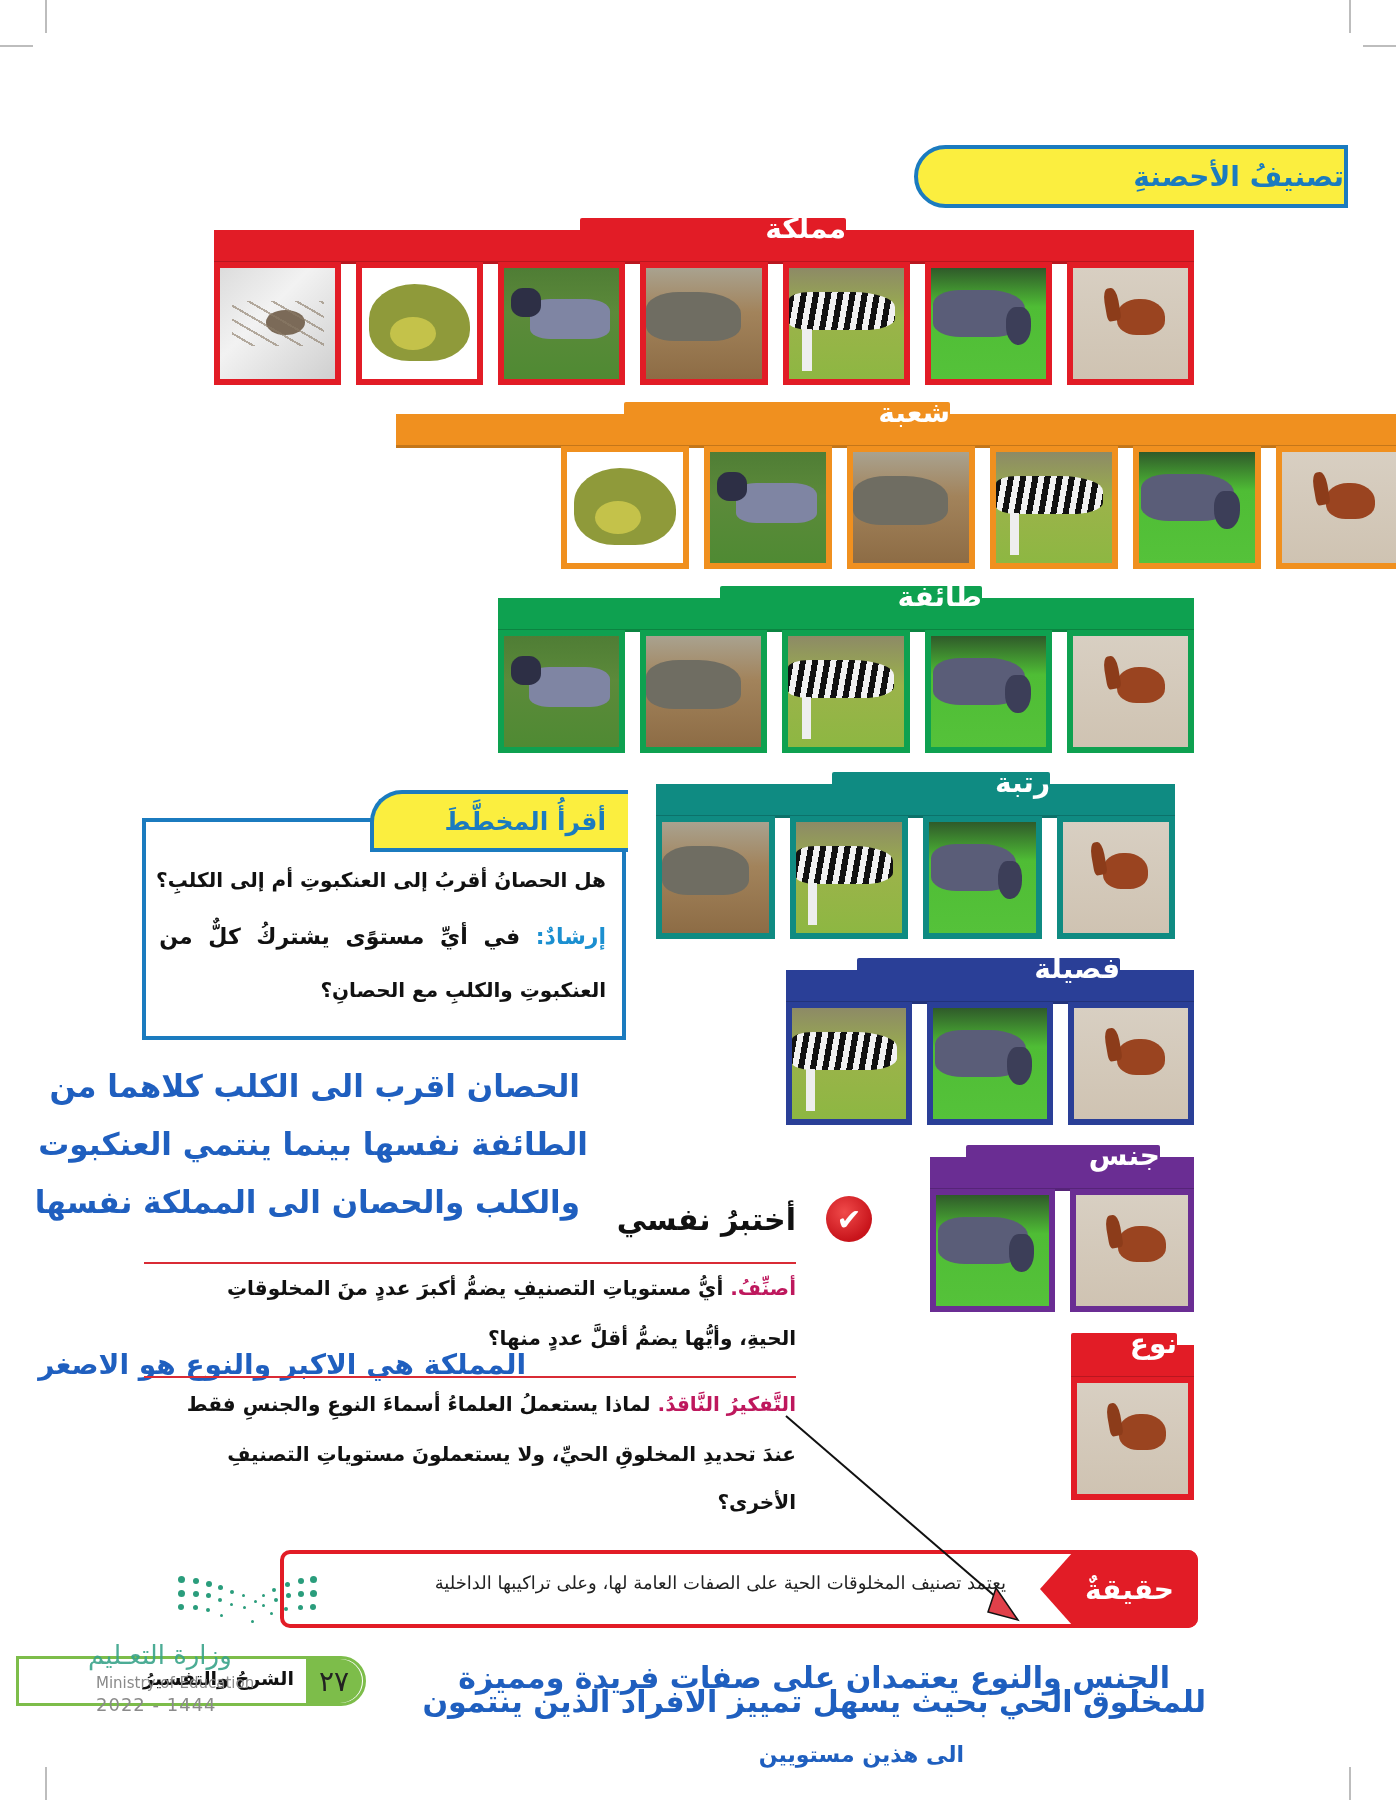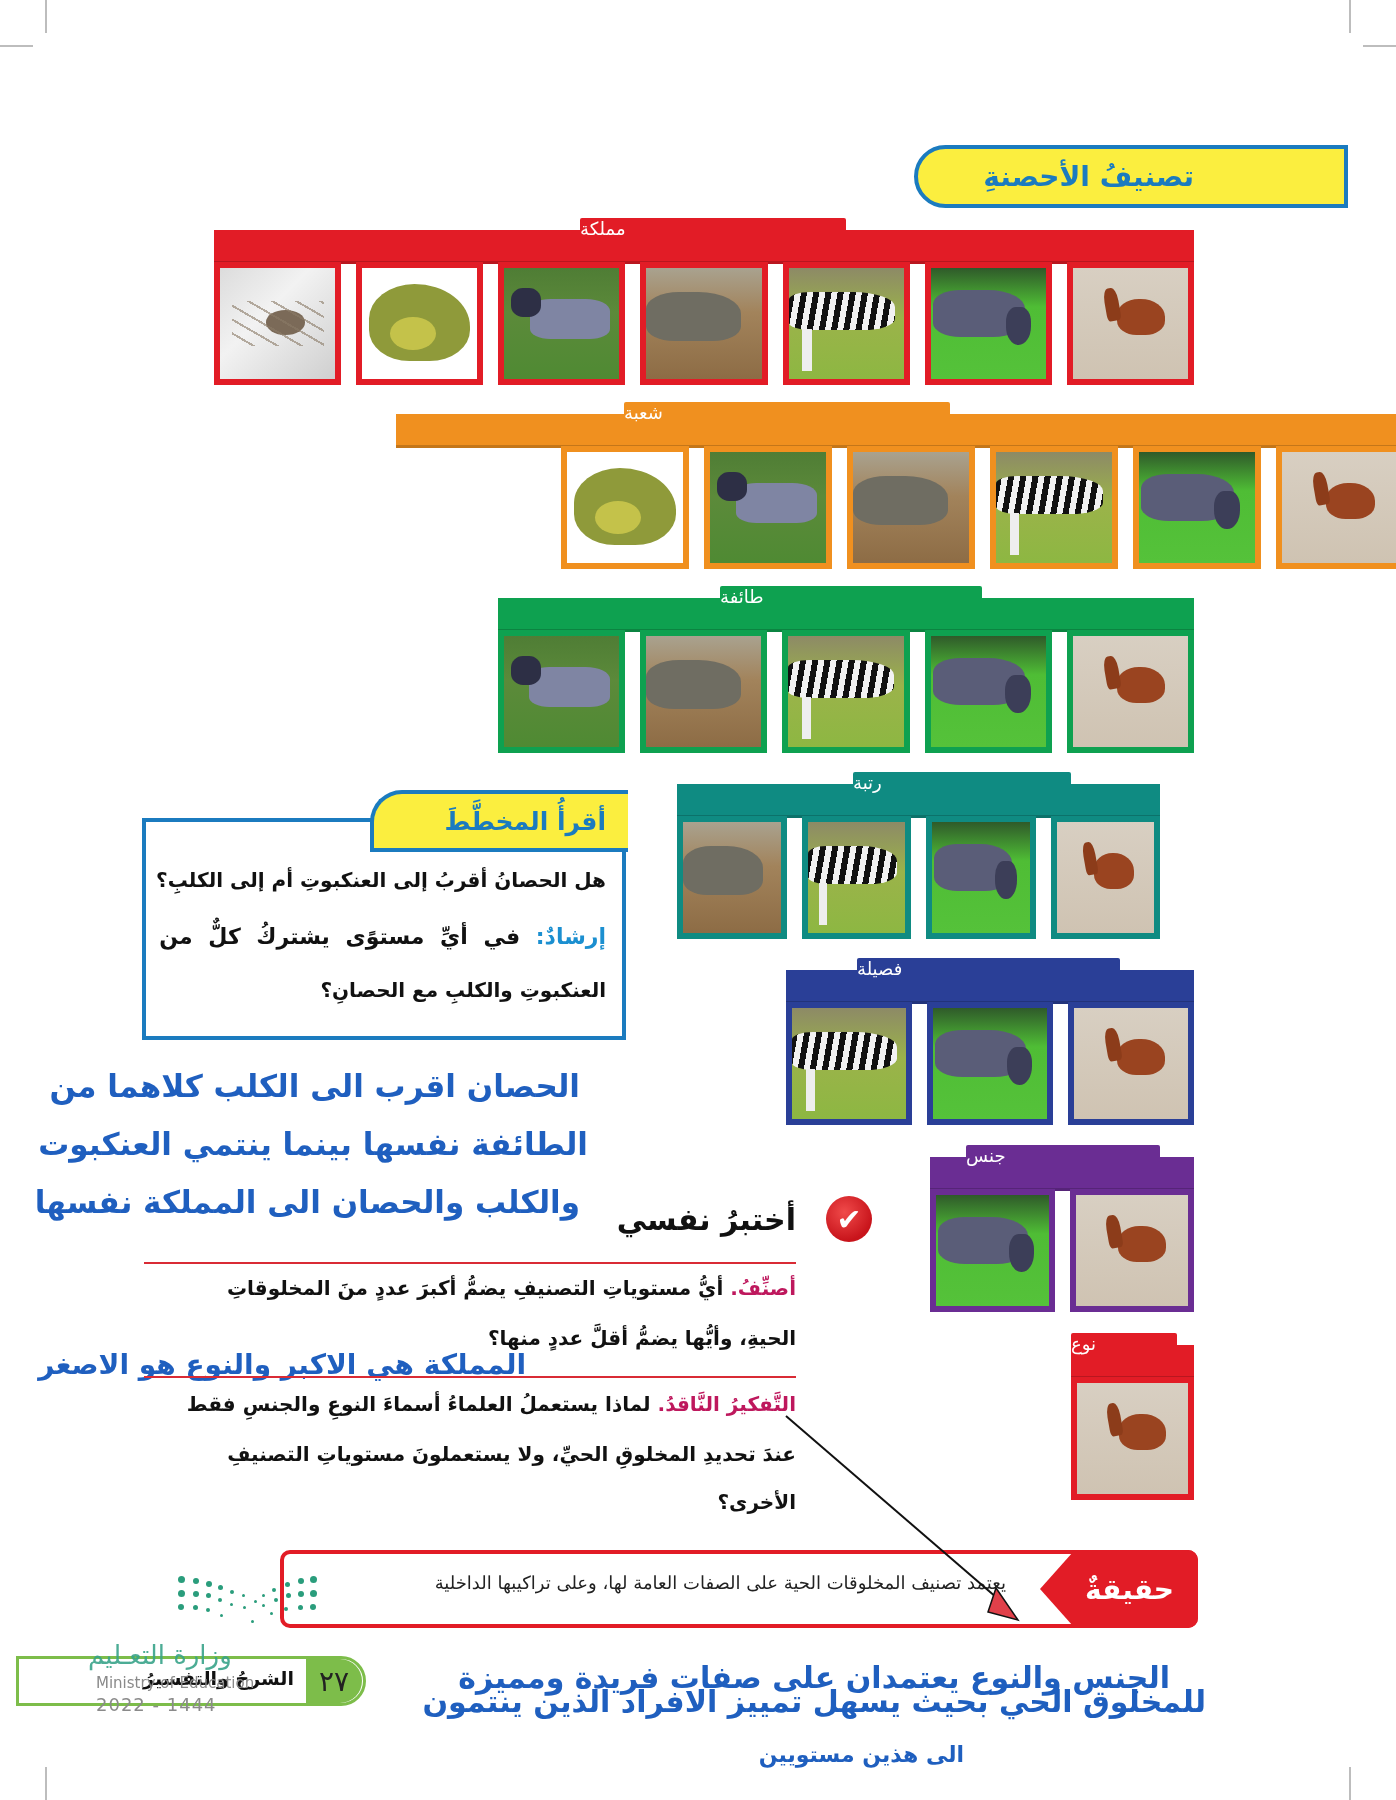--- a/index.html
+++ b/index.html
@@ -9,36 +9,36 @@
     font-family:"DejaVu Sans", sans-serif;
   }
   .abs { position:absolute; }
   .crop { position:absolute; background:#bdbdbd; }
 
   
   .title-pill {
     position:absolute; left:914px; top:145px; width:434px; height:63px;
     background:#fbee3f; border:4px solid #1b7bbf; box-sizing:border-box;
     border-radius:34px 0 0 34px; border-right-width:4px;
-    display:flex; align-items:center; justify-content:flex-end; padding-right:150px;
+    display:flex; align-items:center; justify-content:flex-end; 
   }
   .title-pill span { color:#1b7bbf; font-weight:bold; font-size:28px; direction:rtl; }
 
   
   .level { position:absolute; }
   .level .tab {
     position:absolute; top:0; height:20px; border-radius:2px 2px 0 0;
   }
   .level .bar {
     position:absolute; left:0; right:0; height:34px;
     display:flex; align-items:flex-start; justify-content:center;
   }
   .level .label {
-    position:absolute; color:#fff; font-weight:normal; font-size:18px; direction:rtl;
-    text-align:left; top:-4px; line-height:30px;
+    position:absolute; color:#fff; font-weight:bold; font-size:28px; direction:rtl;
+    text-align:right; top:-4px; line-height:30px;
   }
   .cards { position:absolute; left:0; right:0; display:flex; flex-direction:row-reverse; gap:15px; }
   .card {
     width:128px; height:123px; box-sizing:border-box; border:6px solid; position:relative; overflow:hidden;
   }
   .card .pic { position:absolute; inset:0; }
 
   
   .pic-horse { background:linear-gradient(180deg,#d8cfc2 0%,#cfc3b2 100%); }
   .pic-horse::before { content:""; position:absolute; left:38%; top:28%; width:42%; height:32%; background:#9a4420; border-radius:45% 50% 40% 40%; }
@@ -205,21 +205,21 @@
           <div class="pic pic-zebra"></div>
         </div>
         <div class="card" style="border-color: rgb(14, 161, 80); background: rgb(14, 161, 80);">
           <div class="pic pic-rhino"></div>
         </div>
         <div class="card" style="border-color: rgb(14, 161, 80); background: rgb(14, 161, 80);">
           <div class="pic pic-dog"></div>
         </div>
       </div>
     </div>
-    <div class="level" style="left: 677px; top: 772px; width: 483px; height: 170px;">
+    <div class="level" style="left: 656px; top: 772px; width: 483px; height: 170px; padding-left: 36px;">
       <div class="tab" style="left: 176px; width: 218px; background: rgb(15, 139, 130);"></div>
       <div class="bar" style="top: 12px; background: rgb(15, 139, 130); box-shadow: rgba(0, 0, 0, 0.18) 0px -3px 0px inset;"></div>
       <div class="label" style="left: 176px; width: 218px;">رتبة</div>
       <div class="cards" style="top: 44px;">
         <div class="card" style="border-color: rgb(15, 139, 130); background: rgb(15, 139, 130);">
           <div class="pic pic-horse"></div>
         </div>
         <div class="card" style="border-color: rgb(15, 139, 130); background: rgb(15, 139, 130);">
           <div class="pic pic-donkey"></div>
         </div>

